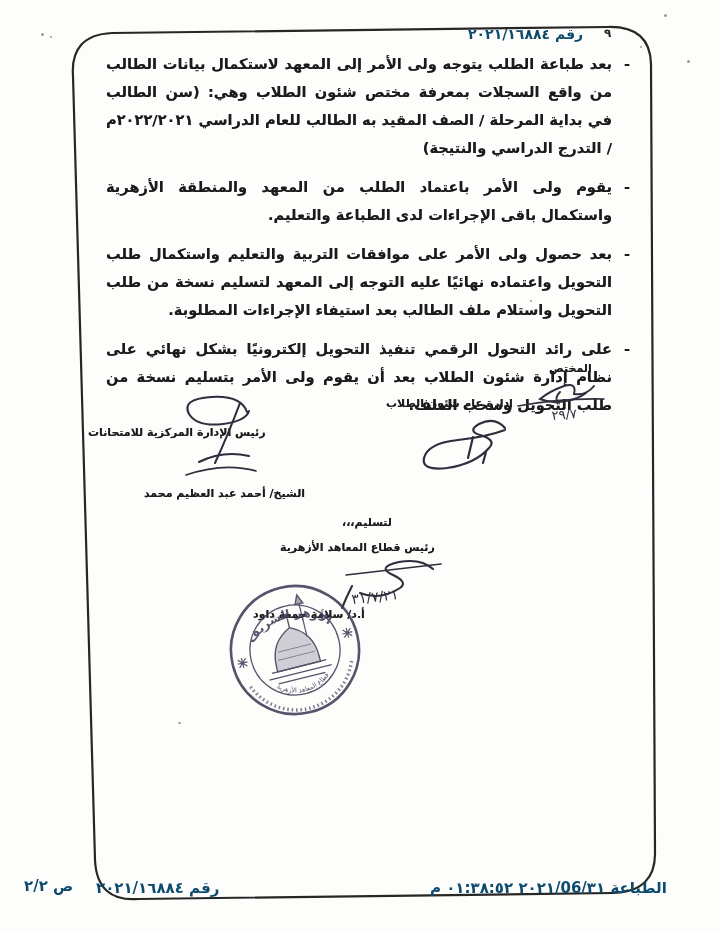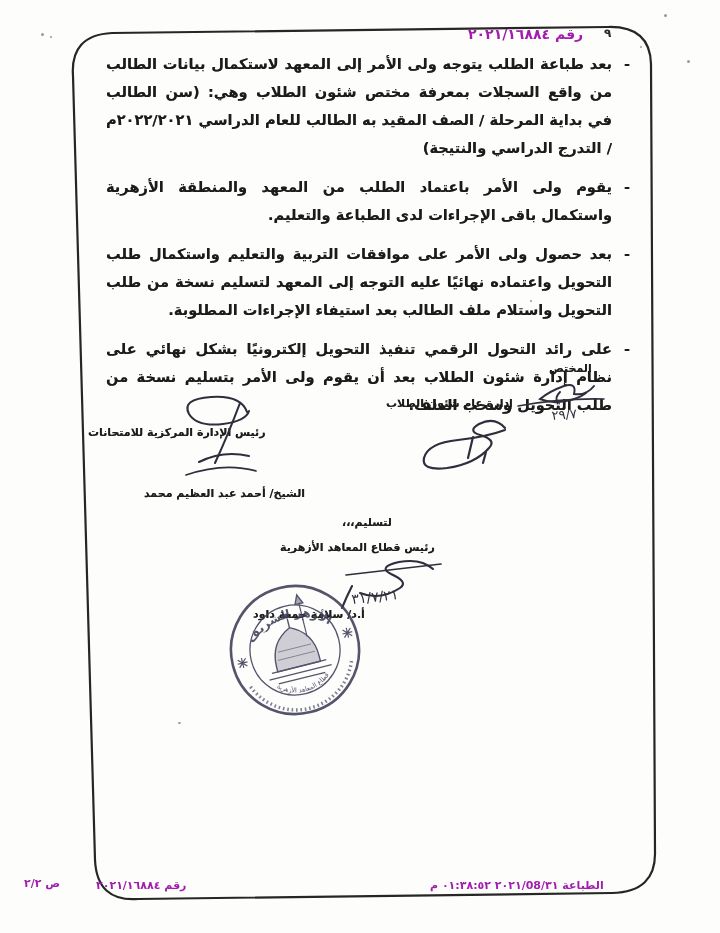--- a/index.html
+++ b/index.html
@@ -7,28 +7,28 @@
   body {
     position:relative;
     width:720px; height:933px;
     background:#fdfdfc;
     font-family:"DejaVu Sans", sans-serif;
     overflow:hidden;
     color:#1c1c1c;
   }
   .abs { position:absolute; }
   .rtl { direction:rtl; unicode-bidi:plaintext; }
-  .ink-blue { color:#a21caf; }
+  .ink-blue { color:#0c4a6e; }
 
   
   #frame-svg, #overlay-svg { position:absolute; left:0; top:0; width:720px; height:933px; pointer-events:none; }
 
   
   .doc-num { font-size:14px; font-weight:bold; letter-spacing:.5px; white-space:nowrap; }
-  .foot-txt { font-size:11px; font-weight:bold; letter-spacing:.3px; white-space:nowrap; }
+  .foot-txt { font-size:15px; font-weight:bold; letter-spacing:.3px; white-space:nowrap; }
   .corner-mark { font-size:12px; font-weight:bold; color:#2a2a2a; }
 
   
   .content {
     left:98px; top:50px; width:532px;
     font-size:14.6px; font-weight:700; line-height:28px;
     text-align:justify; direction:rtl;
     color:#1b1b1b;
     text-shadow:0 0 .6px rgba(20,20,20,.55);
   }
@@ -152,21 +152,21 @@
 
     <g stroke-width="1.2">
       <path d="M237 646 l8 8 M245 646 l-8 8 M236 650 h10 M241 645 v10"></path>
       <path d="M346 642 l8 8 M354 642 l-8 8 M345 646 h10 M350 641 v10"></path>
     </g>
 
     <path d="M 243 675 A 56 56 0 0 0 348 672" stroke-width="3.4" stroke-dasharray="1.6 2.8" opacity="0.75"></path>
   </g>
 </svg>
 
-<div class="abs foot-txt ink-blue rtl" style="left:430px; top:879px;">الطباعة ٢٠٢١/08/٣١ ٠١:٣٨:٥٢ م</div>
+<div class="abs foot-txt ink-blue rtl" style="left:430px; top:879px;">الطباعة ٢٠٢١/06/٣١ ٠١:٣٨:٥٢ م</div>
 <div class="abs foot-txt ink-blue rtl" style="left:96px; top:879px;">رقم ٢٠٢١/١٦٨٨٤</div>
 <div class="abs foot-txt ink-blue rtl" style="left:24px; top:877px;">ص ٢/٢</div>
 
 <div class="speck" style="left:41px; top:33px; width:3px; height:3px;"></div>
 <div class="speck" style="left:50px; top:36px; width:2px; height:2px;"></div>
 <div class="speck" style="left:664px; top:14px; width:3px; height:3px;"></div>
 <div class="speck" style="left:687px; top:60px; width:3px; height:3px;"></div>
 <div class="speck" style="left:640px; top:46px; width:2px; height:2px;"></div>
 <div class="speck" style="left:530px; top:300px; width:2px; height:2px;"></div>
 <div class="speck" style="left:178px; top:722px; width:3px; height:2px;"></div>

